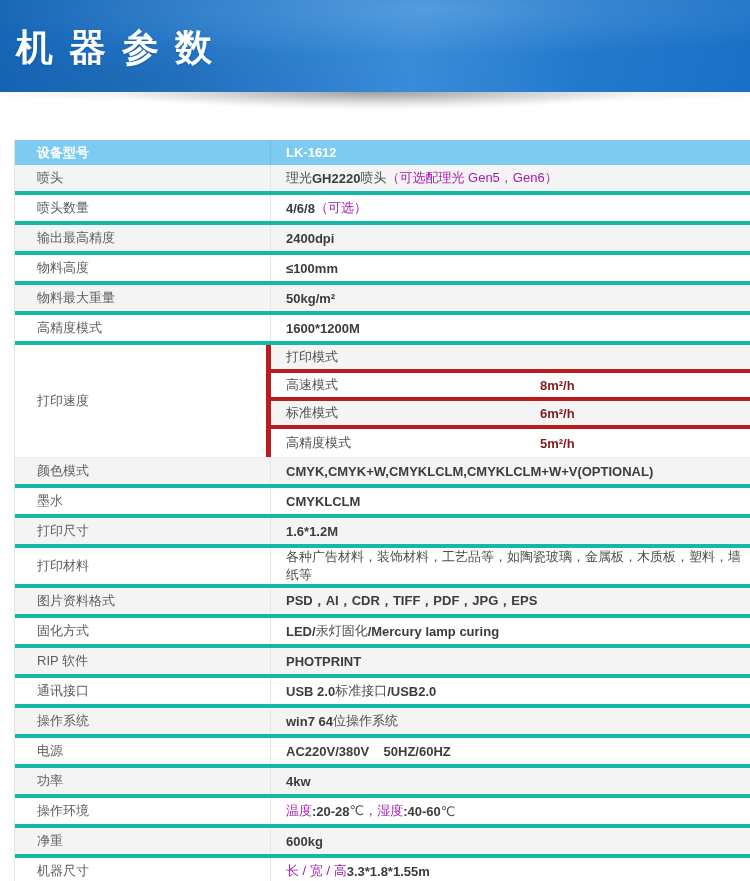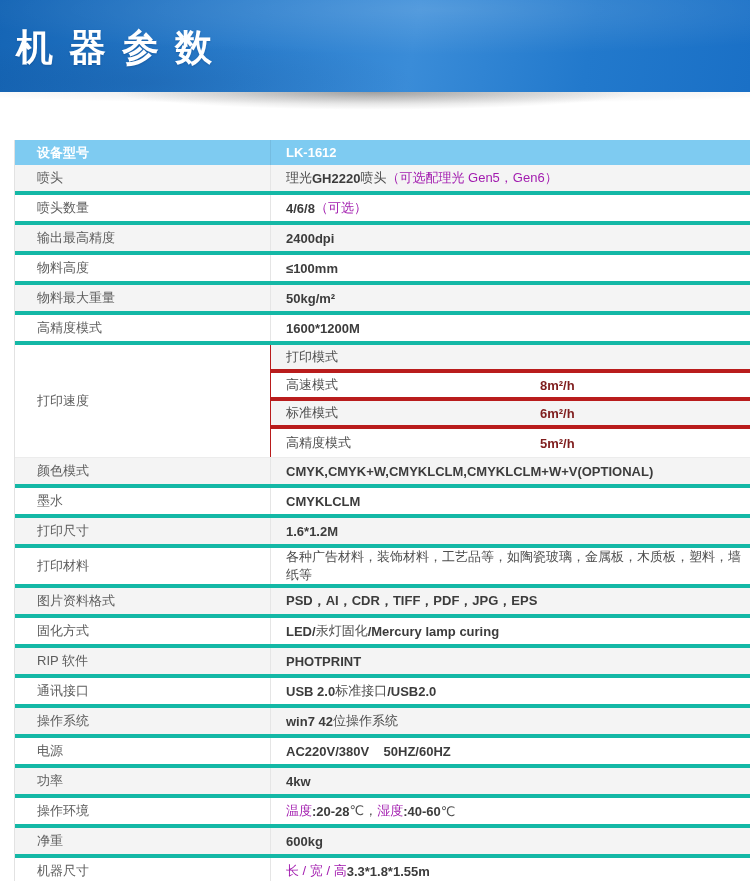--- a/index.html
+++ b/index.html
@@ -92,21 +92,21 @@
   .seg-r { color: #4e4e4e; }
   .seg-l { color: #a21caf; text-align: right; }
 
   
   .group-row { display: flex; border-bottom: 1px solid #ececec; background: #fff; }
   .group-label {
     width: 256px;
     padding-left: 22px;
     display: flex; align-items: center;
     color: #5d5d5d;
-    border-right: 1px solid #b91c1c;
+    border-right: 5px solid #b91c1c;
     background: #ffffff;
   }
   .group-body { flex: 1; display: flex; flex-direction: column; }
   .subrow {
     display: flex;
     align-items: center;
     height: 28px;
     padding-left: 15px;
     border-bottom: 4px solid #b91c1c;
     background: #ffffff;
@@ -241,21 +241,21 @@
           <div class="cell-label">通讯接口</div>
           <div class="cell-value">
             <div class="seg-b" style="display: inline;">USB 2.0 </div>
             <div class="seg-r" style="display: inline;">标准接口 </div>
             <div class="seg-b" style="display: inline;">/USB2.0</div>
           </div>
         </div>
         <div class="row stripe">
           <div class="cell-label">操作系统</div>
           <div class="cell-value">
-            <div class="seg-b" style="display: inline;">win7 42 </div>
+            <div class="seg-b" style="display: inline;">win7 64 </div>
             <div class="seg-r" style="display: inline;">位操作系统</div>
           </div>
         </div>
         <div class="row">
           <div class="cell-label">电源</div>
           <div class="cell-value">
             <div class="seg-b" style="display: inline;">AC220V/380V&nbsp;&nbsp;&nbsp;&nbsp;50HZ/60HZ</div>
           </div>
         </div>
         <div class="row stripe">

